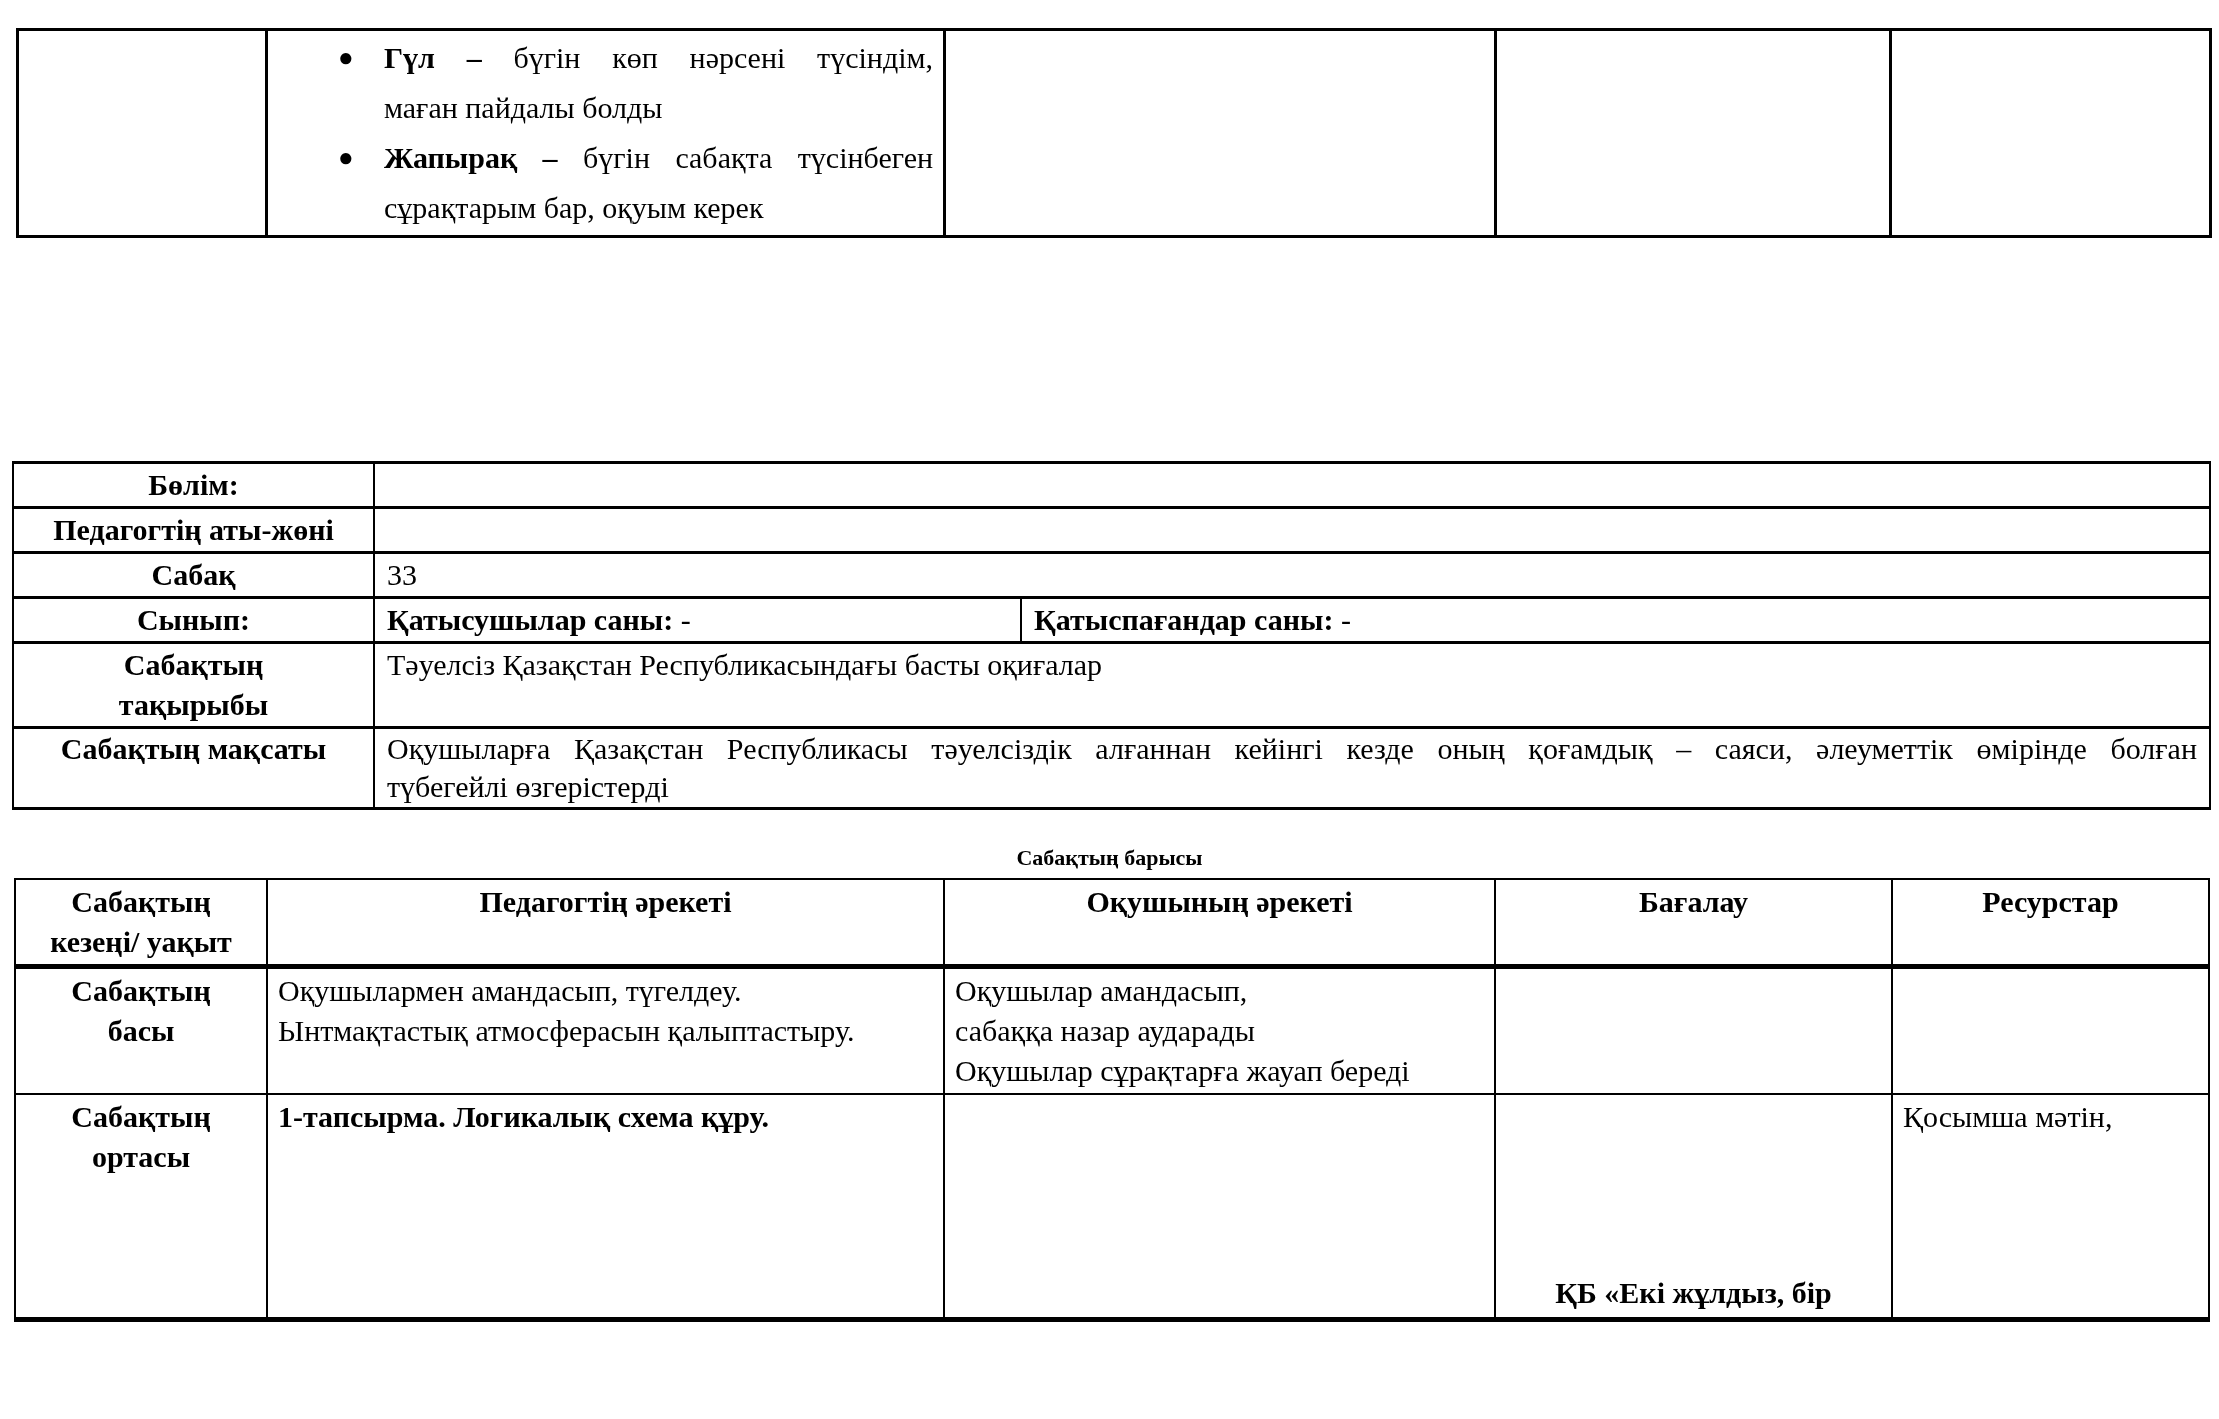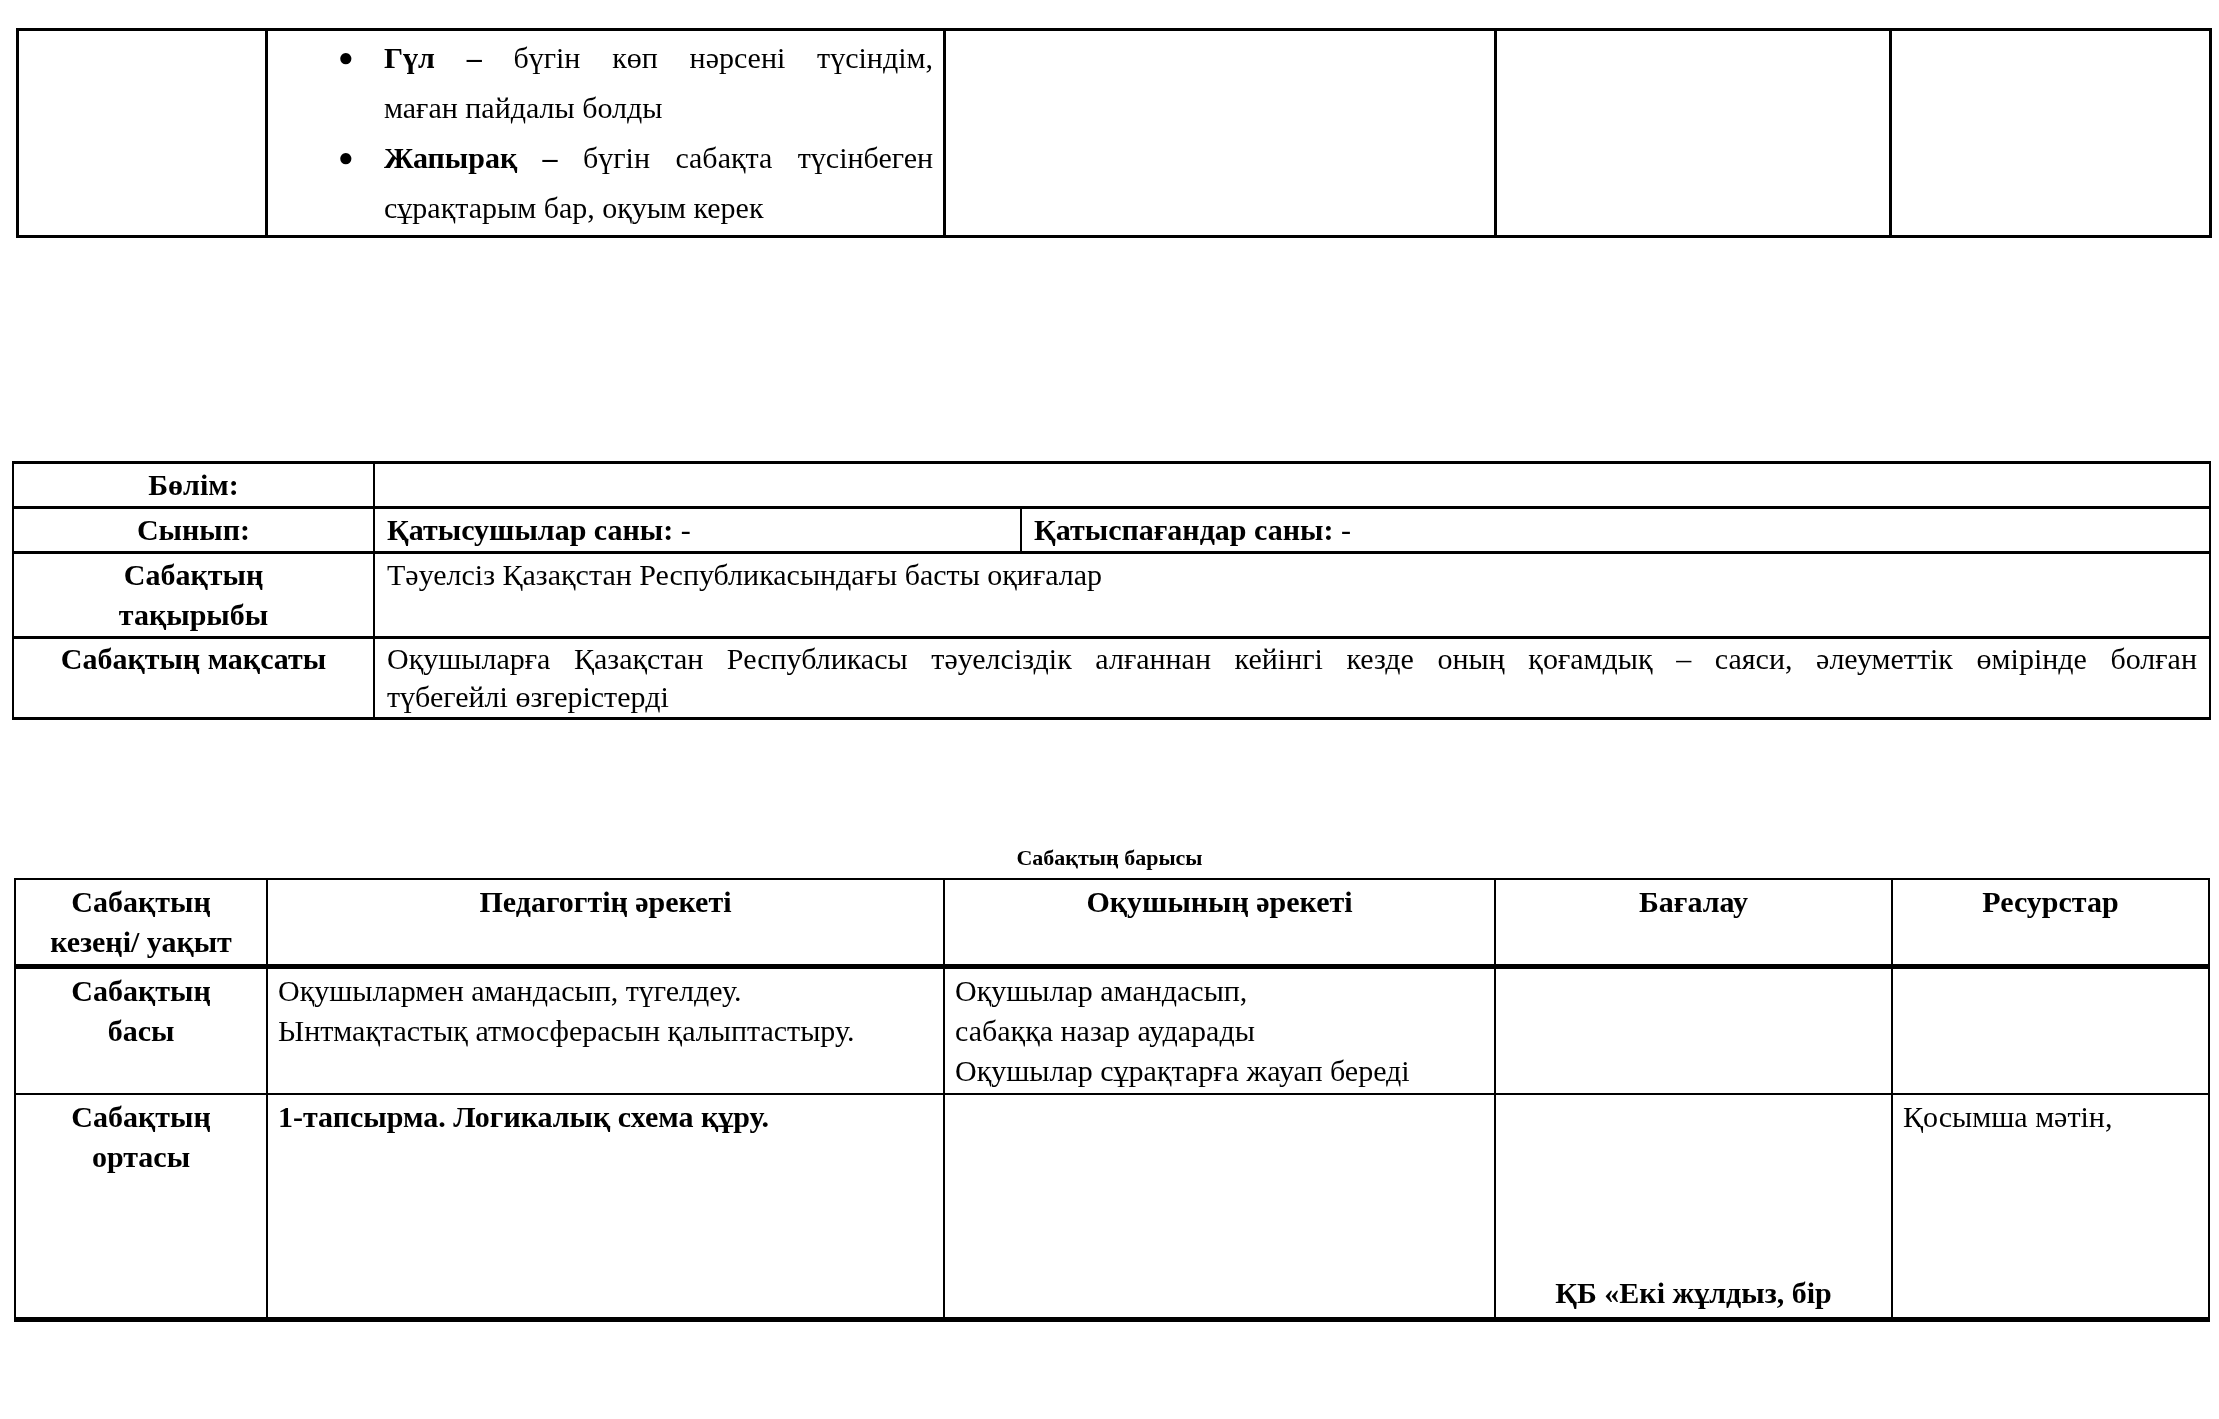--- a/index.html
+++ b/index.html
@@ -96,20 +96,28 @@
         <col style="width:361px">
         <col style="width:647px">
         <col style="width:1189px">
       </colgroup>
     <tbody>
         <tr class="r-small">
       <td class="lab">Бөлім:</td>
       <td colspan="2"></td>
     </tr>
     <tr class="r-small">
+      <td class="lab">Педагогтің аты-жөні</td>
+      <td colspan="2"></td>
+    </tr>
+    <tr class="r-small">
+      <td class="lab">Сабақ</td>
+      <td colspan="2">33</td>
+    </tr>
+    <tr class="r-small">
       <td class="lab">Сынып:</td>
       <td><b class="bold">Қатысушылар саны:</b> <span>-</span></td>
       <td><b class="bold">Қатыспағандар саны:</b> <span>-</span></td>
     </tr>
     <tr class="r-theme">
       <td class="lab">
         <div>Сабақтың</div>
         <div>тақырыбы</div>
       </td>
       <td colspan="2">Тәуелсіз Қазақстан Республикасындағы басты оқиғалар</td>

